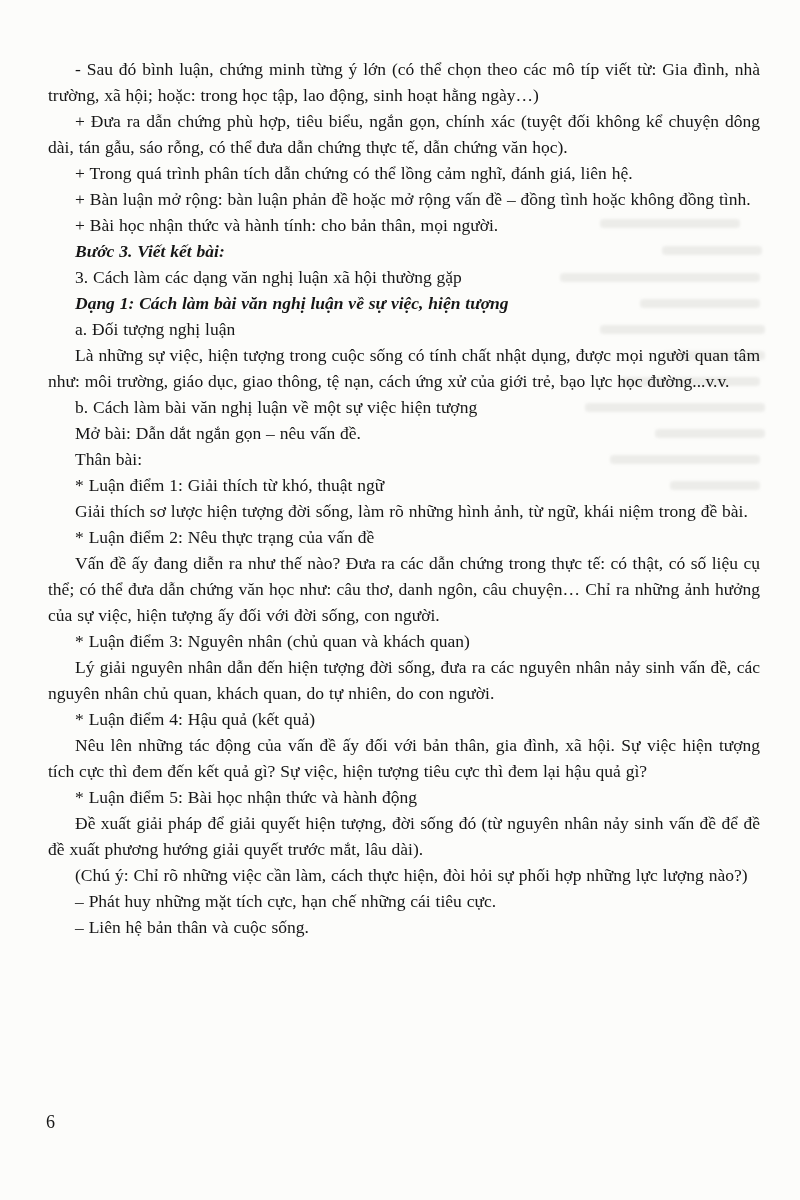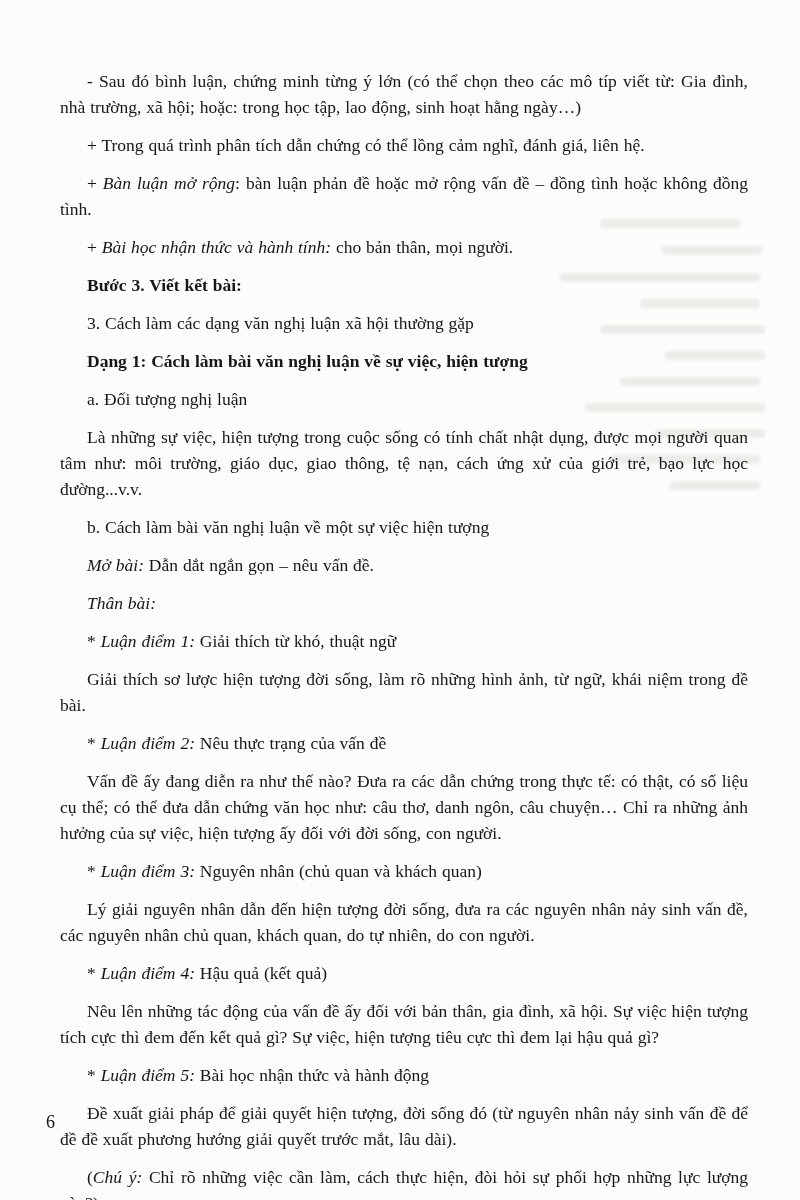--- a/index.html
+++ b/index.html
@@ -10,30 +10,30 @@
     color:#161616;
     position:relative;
     overflow:hidden;
   }
   .page{
     position:absolute;inset:0;
     padding:56px 40px 0 48px;
     box-sizing:border-box;
   }
   .para{
-    margin:12px;
+    margin:0;
     font-size:17.5px;
     line-height:26px;
     text-align:justify;
     text-indent:27px;
     word-spacing:0.5px;
   }
-  .i{font-style:italic}
+  .i{}
   .b{font-weight:400}
-  .bi{font-weight:700;}
+  .bi{font-weight:700;font-style:italic}
   .pagenum{
     position:absolute;
     left:46px;top:1112px;
     font-size:18px;
   }
   
   .bleed{position:absolute;inset:0;pointer-events:none;filter:blur(1.6px);}
   .bl{position:absolute;height:9px;border-radius:4px;background:#9a9a93;opacity:.16;}
 </style>
 </head>
@@ -50,20 +50,21 @@
   <div class="bl" style="top:403px;left:585px;width:180px;"></div>
   <div class="bl" style="top:429px;left:655px;width:110px;"></div>
   <div class="bl" style="top:455px;left:610px;width:150px;"></div>
   <div class="bl" style="top:481px;left:670px;width:90px;"></div>
 </div>
 
 <div class="page">
 
   <p class="para">- Sau đó bình luận, chứng minh từng ý lớn (có thể chọn theo các mô típ viết từ: Gia đình, nhà trường, xã hội; hoặc: trong học tập, lao động, sinh hoạt hằng ngày…)</p>
 
+  <p class="para">+ Đưa ra dẫn chứng phù hợp, tiêu biểu, ngắn gọn, chính xác (tuyệt đối không kể chuyện dông dài, tán gẫu, sáo rỗng, có thể đưa dẫn chứng thực tế, dẫn chứng văn học).</p>
 
   <p class="para">+ Trong quá trình phân tích dẫn chứng có thể lồng cảm nghĩ, đánh giá, liên hệ.</p>
 
   <p class="para"><span>+ </span><span class="i">Bàn luận mở rộng</span><span>: bàn luận phản đề hoặc mở rộng vấn đề – đồng tình hoặc không đồng tình.</span></p>
 
   <p class="para"><span>+ </span><span class="i">Bài học nhận thức và hành tính:</span><span> cho bản thân, mọi người.</span></p>
 
   <p class="para bi">Bước 3. Viết kết bài:</p>
 
 

